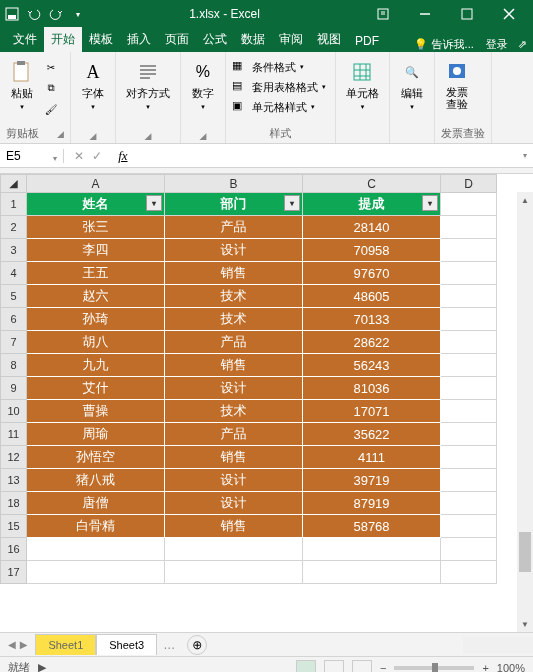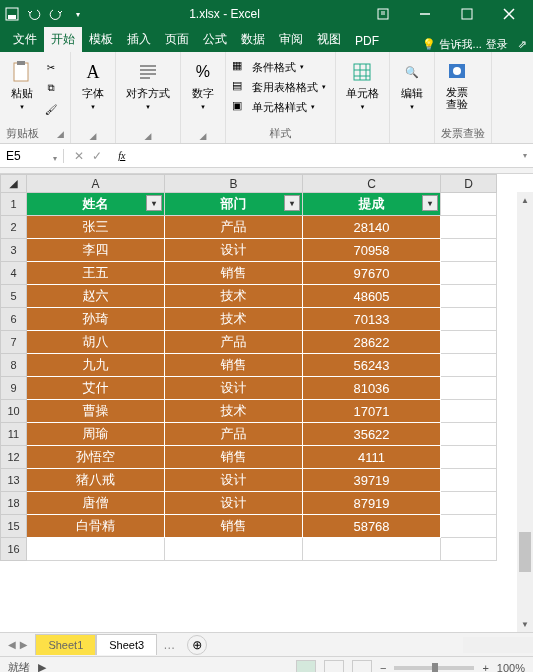--- a/index.html
+++ b/index.html
@@ -30,21 +30,21 @@
 .smallcol { display: flex; flex-direction: column; gap: 3px; }
 .smallbtn { width: 18px; height: 18px; display: flex; align-items: center; justify-content: center; cursor: pointer; font-size: 10px; }
 .menuline { display: flex; align-items: center; gap: 4px; font-size: 11px; cursor: pointer; padding: 1px 0; }
 .menuline .ico { width: 16px; height: 16px; }
 
 
 .fbar { height: 24px; border-bottom: 1px solid #d4d4d4; display: flex; align-items: center; background: #fff; }
 .namebox { width: 64px; border-right: 1px solid #d4d4d4; padding: 0 6px; font-size: 12px; display: flex; align-items: flex-end; justify-content: space-between; }
 .fxbtns { display: flex; gap: 8px; padding: 0 10px; color: #999; }
 .fxbtns span { cursor: pointer; }
-.fxlabel { font-style: italic; font-family: "Times New Roman"; font-size: 10px; padding: 0 6px; text-decoration: underline; }
+.fxlabel { font-style: italic; font-family: "Times New Roman"; font-size: 13px; padding: 0 6px; text-decoration: underline; }
 
 
 .gridwrap { position: relative; height: 458px; overflow: hidden; }
 table.grid { border-collapse: collapse; table-layout: fixed; }
 table.grid th.rowhead, table.grid td.rowhead { width: 26px; background: #e6e6e6; color: #333; border: 1px solid #ccc; text-align: center; font-weight: normal; font-size: 11px; }
 table.grid th.colhead { background: #e6e6e6; color: #333; border: 1px solid #ccc; font-weight: normal; height: 18px; font-size: 12px; }
 table.grid td.cell { border: 1px solid #d4d4d4; height: 23px; font-size: 13px; text-align: center; }
 .colA { width: 138px; } .colB { width: 138px; } .colC { width: 138px; } .colD { width: 56px; }
 td.rowhead.sel { background: #c8e0d2; }
 
@@ -131,21 +131,21 @@
   <div class="tab">插入</div>
   <div class="tab">页面</div>
   <div class="tab">公式</div>
   <div class="tab">数据</div>
   <div class="tab">审阅</div>
   <div class="tab">视图</div>
   <div class="tab">PDF</div>
   <div class="tell">
     <span>💡</span>
     <span>告诉我...</span>
-    <span style="margin-left:0">登录</span>
+    <span style="margin-left:8px">登录</span>
     <span style="margin-left:6px">⇗</span>
   </div>
 </div>
 
 <div class="ribbon">
   <div class="group">
     <div class="body">
       <div class="bigbtn">
         <div class="ico">
             <svg width="22" height="24">
@@ -405,20 +405,27 @@
         </tr>
         <tr>
           <td class="rowhead">15</td>
           <td class="cell data colA">白骨精</td>
           <td class="cell data colB">销售</td>
           <td class="cell data colC">58768</td>
           <td class="cell colD"></td>
         </tr>
         <tr>
           <td class="rowhead">16</td>
+          <td class="cell colA"></td>
+          <td class="cell colB"></td>
+          <td class="cell colC"></td>
+          <td class="cell colD"></td>
+        </tr>
+        <tr>
+          <td class="rowhead">17</td>
           <td class="cell colA"></td>
           <td class="cell colB"></td>
           <td class="cell colC"></td>
           <td class="cell colD"></td>
         </tr>
       </tbody>
     </table>
   <div class="vscroll">
     <div class="arr" style="top:0">▲</div>
     <div class="thumb"></div>

